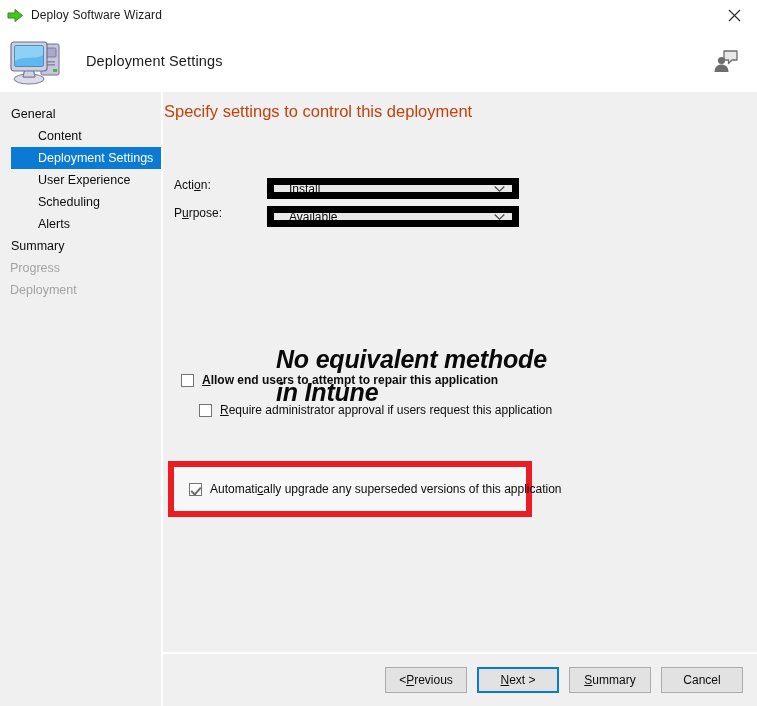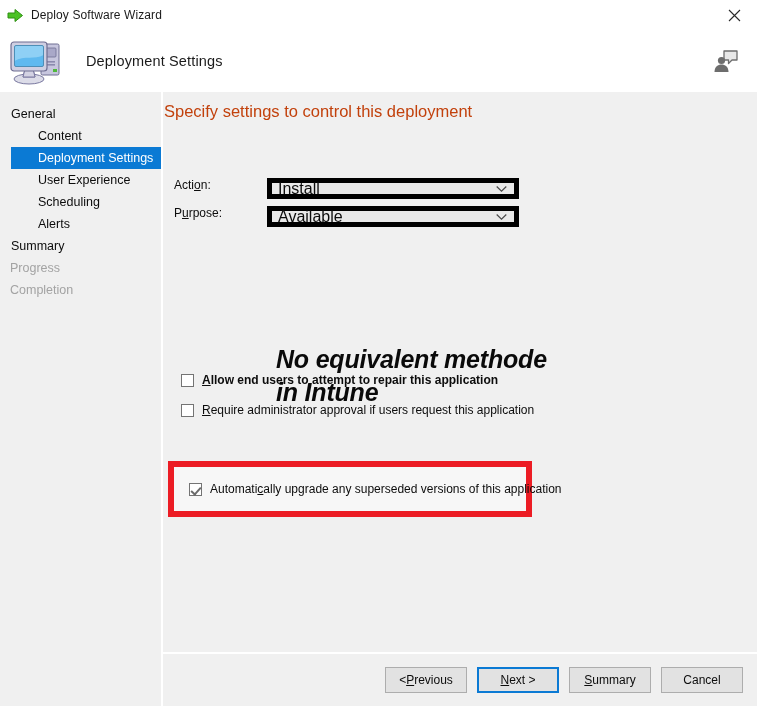--- a/index.html
+++ b/index.html
@@ -159,25 +159,25 @@
     flex: 0 0 93px;
     font-size: 12px;
     color: #0c0c0c;
     white-space: nowrap;
   }
   .combo {
     position: relative;
     width: 252px;
     height: 21px;
     background: #e9e9e9;
-    border: 5px solid #000000;
-    display: flex;
-    align-items: center;
-    padding-left: 6px;
-    font-size: 16px;
+    border: 7px solid #000000;
+    display: flex;
+    align-items: center;
+    padding-left: 15px;
+    font-size: 12px;
     color: #0c0c0c;
     cursor: default;
     white-space: nowrap;
   }
   .combo .chev {
     position: absolute;
     right: 7px;
     top: 50%;
     transform: translateY(-50%);
     display: block;
@@ -209,21 +209,21 @@
     transform: rotate(42deg);
   }
   .chk-label {
     font-size: 12px;
     color: #0c0c0c;
     line-height: 14px;
     white-space: nowrap;
   }
 
   .chk-1 { position: absolute; left: 18px; top: 281px; font-weight: bold; }
-  .chk-2 { position: absolute; left: 18px; top: 311px; }
+  .chk-2 { position: absolute; left: 36px; top: 311px; }
 
   
   .annotation {
     position: absolute;
     left: 113px;
     top: 251px;
     font-size: 25px;
     font-weight: bold;
     font-style: italic;
     color: #0a0a0a;
@@ -327,21 +327,21 @@
 
     <div class="sidebar">
       <div class="nav-item">General</div>
       <div class="nav-item child">Content</div>
       <div class="nav-item child selected">Deployment Settings</div>
       <div class="nav-item child">User Experience</div>
       <div class="nav-item child">Scheduling</div>
       <div class="nav-item child">Alerts</div>
       <div class="nav-item">Summary</div>
       <div class="nav-item disabled">Progress</div>
-      <div class="nav-item disabled">Completion</div>
+      <div class="nav-item disabled">Deployment</div>
     </div>
 
     <div class="content">
       <div class="content-inner">
 
         <div class="page-heading">Specify settings to control this deployment</div>
 
         <div class="form-area">
 
           <div class="form-row">

